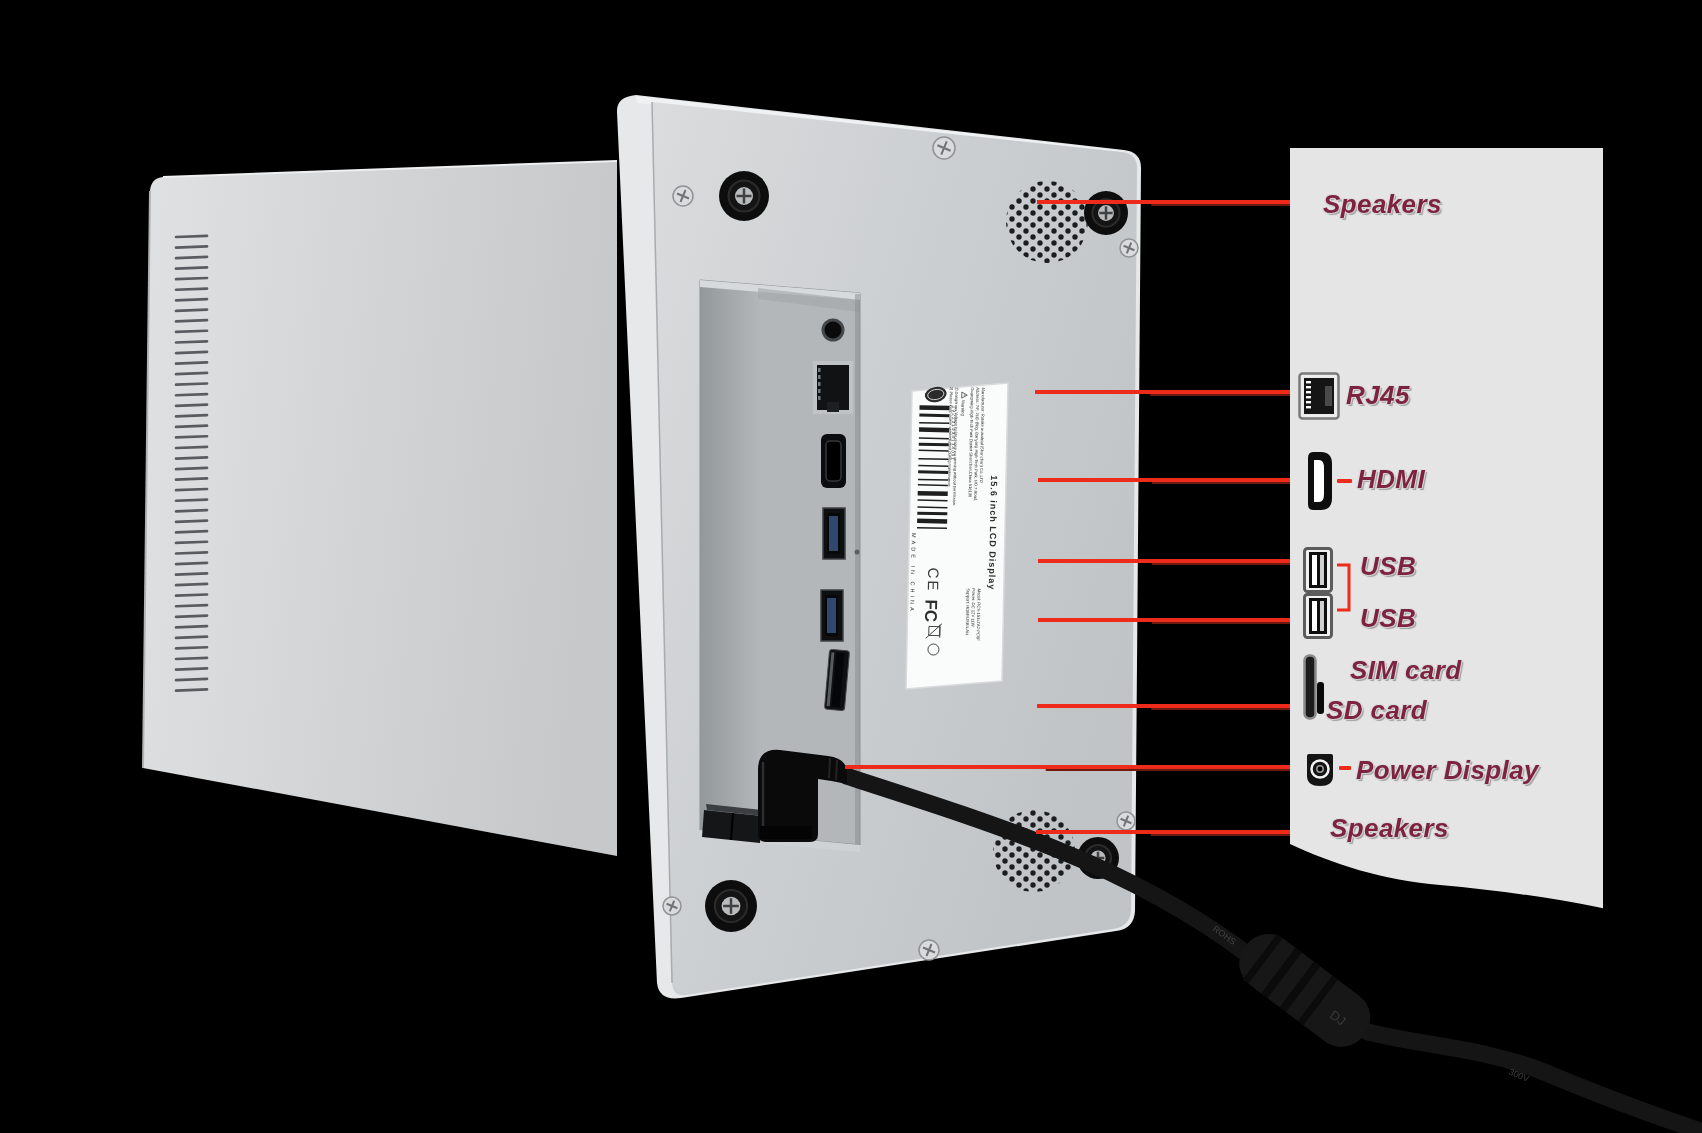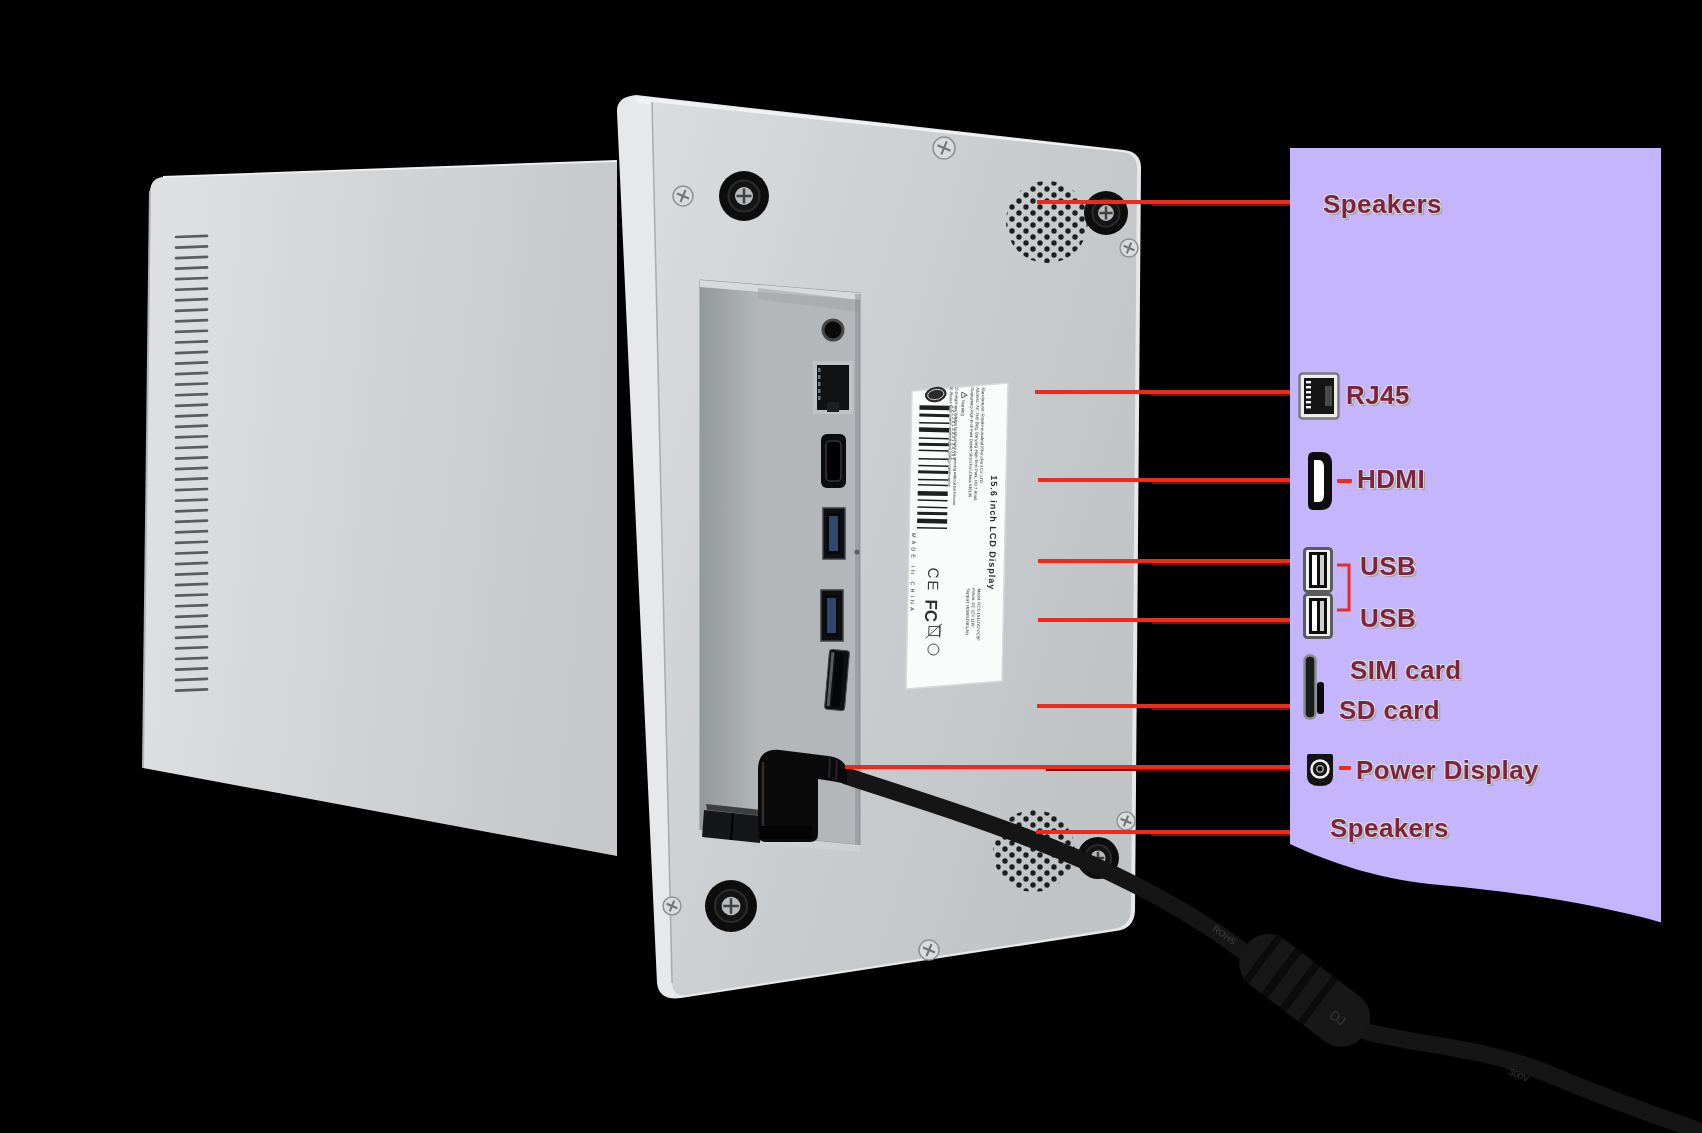--- a/index.html
+++ b/index.html
@@ -1,23 +1,24 @@
 <!DOCTYPE html>
 <html><head>
 <meta charset="utf-8">
 <style>
   html,body{margin:0;padding:0;background:#000;}
   .stage{position:relative;width:1702px;height:1133px;background:#000;overflow:hidden;
          font-family:"Liberation Sans",sans-serif;}
   .stage svg.scene{position:absolute;left:0;top:0;}
   
   .info-panel{
-    position:absolute;left:1290px;top:148px;width:371px;height:776px;
-    background:#c4b5fd;
+    position:absolute;left:1290px;top:148px;width:313px;height:776px;
+    background:#e5e5e5;
     clip-path: path('M0 0 H373 V775 C310 757 230 744 150 737 C95 733 40 715 0 696 Z');
+    font-style: italic;
   }
   .info-panel > *{position:absolute;}
   .lbl{
     font-weight:bold;font-size:26px;line-height:1.15;letter-spacing:.4px;white-space:nowrap;
     color:#7d2340;
     text-shadow:-1px -1px 0 #dcdcdc,1px -1px 0 #dcdcdc,-1px 1px 0 #d2d2d2,
                  1px 1px 0 #c4c4c4,2px 2px 1px #9f9f9f;
   }
   .dash{background:#ee2b1a;height:4px;border-radius:1px;}
 </style>
@@ -340,21 +341,21 @@
     <path d="M1 5 H13 V50 H1" fill="none" stroke="#ee2b1a" stroke-width="3"></path>
   </svg>
   <span class="lbl" style="left:70px;top:404px">USB</span>
   <span class="lbl" style="left:70px;top:456px">USB</span>
 
   <svg style="left:13px;top:506px" width="22" height="66" viewBox="0 0 22 66">
     <rect x="1.5" y="1.5" width="11" height="63" rx="5" fill="#1c1c1c" stroke="#8a8a8a" stroke-width="2.5"></rect>
     <rect x="14" y="28" width="7" height="32" rx="3" fill="#0a0a0a"></rect>
   </svg>
   <span class="lbl" style="left:60px;top:508px">SIM card</span>
-  <span class="lbl" style="left:49px;top:548px">SD card</span>
+  <span class="lbl" style="left:36px;top:548px">SD card</span>
 
   <svg style="left:15px;top:604px" width="30" height="36" viewBox="0 0 30 36">
     <path d="M4 2 H26 Q28 2 28 4 V24 Q28 34 15 34 Q2 34 2 24 V4 Q2 2 4 2 Z" fill="#141414"></path>
     <circle cx="15" cy="17" r="8.5" fill="none" stroke="#f2f2f2" stroke-width="2.5"></circle>
     <circle cx="15" cy="17" r="3.2" fill="#000" stroke="#9a9a9a" stroke-width="1.5"></circle>
   </svg>
   <span class="dash" style="left:49px;top:618px;width:12px"></span>
   <span class="lbl" style="left:66px;top:608px">Power Display</span>
 
   <span class="lbl" style="left:40px;top:666px">Speakers</span>

